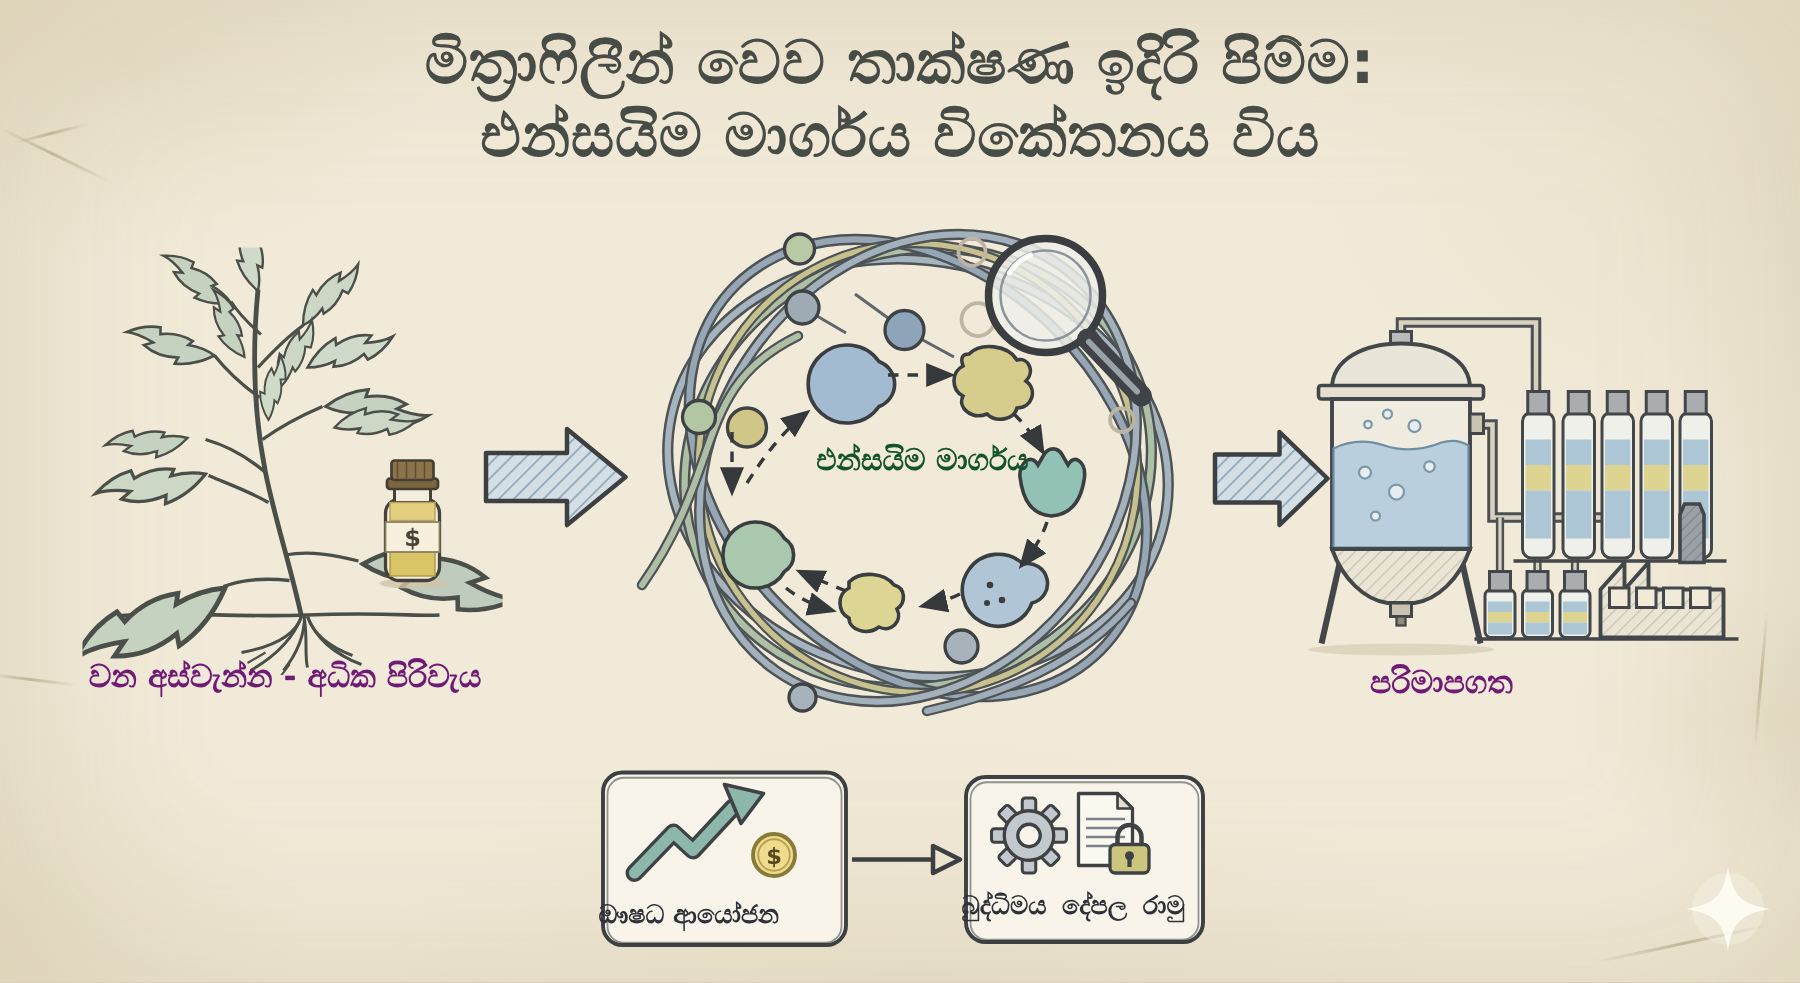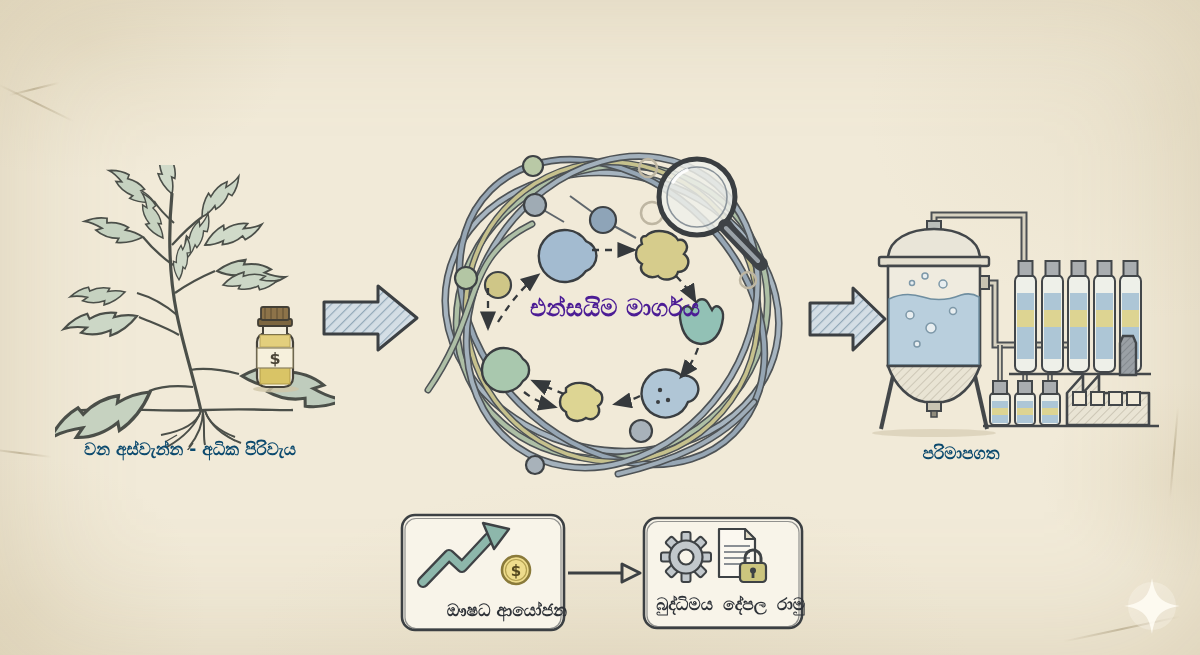--- a/index.html
+++ b/index.html
@@ -11,39 +11,43 @@
     background:
       radial-gradient(ellipse 300px 200px at 85px 40px, rgba(196,180,140,.20), transparent 70%),
       radial-gradient(ellipse 420px 300px at 1160px 110px, rgba(200,186,150,.16), transparent 70%),
       radial-gradient(ellipse 520px 260px at 610px 660px, rgba(205,190,155,.13), transparent 70%),
       radial-gradient(ellipse 260px 220px at 25px 610px, rgba(196,180,140,.16), transparent 70%),
       radial-gradient(ellipse 200px 140px at 1180px 480px, rgba(196,180,140,.15), transparent 70%);}
   .crease{position:absolute;height:2px;pointer-events:none;
     background:linear-gradient(90deg,transparent,rgba(150,134,98,.45),transparent);}
   .title{position:absolute;top:18px;left:0;right:0;text-align:center;color:#484c46;
          font-size:40px;line-height:1.23;font-weight:600;letter-spacing:.5px;}
-  .lbl{position:absolute;text-align:center;font-size:17px;font-weight:600;color:#0c4a6e;line-height:1.3;}
-  .lbl-center{font-size:24px;color:#4c1d95;}
+  .lbl{position:absolute;text-align:center;font-size:21px;font-weight:600;color:#701a75;line-height:1.3;}
+  .lbl-center{font-size:20px;color:#14532d;}
   .mini-box{position:absolute;}
-  .mini-box .boxtext{position:absolute;left:0;right:0;text-align:right;
+  .mini-box .boxtext{position:absolute;left:0;right:0;text-align:left;
                      font-size:17px;font-weight:600;color:#2e3238;line-height:1.3;}
   .line{display:block;}
 </style>
 </head>
 <body>
 
 <div class="canvas">
 
   <div class="texture"></div>
   <div class="crease" style="left:-6px;top:102px;width:84px;transform:rotate(26deg);"></div>
   <div class="crease" style="left:8px;top:88px;width:52px;transform:rotate(-14deg);"></div>
   <div class="crease" style="left:1128px;top:452px;width:92px;transform:rotate(95deg);"></div>
   <div class="crease" style="left:1062px;top:628px;width:120px;transform:rotate(-12deg);"></div>
   <div class="crease" style="left:-12px;top:452px;width:64px;transform:rotate(7deg);"></div>
 
+  <div class="title">
+    <span class="line">මිත්‍රාෆිලීන් වෙව තාක්ෂණ ඉදිරි පිම්ම:</span>
+    <span class="line">එන්සයිම මාර්ගය විකේතනය විය</span>
+  </div>
 
   <svg class="abs" style="left:55px;top:165px" width="280" height="285" viewBox="0 0 280 285">
     <defs>
       <path id="leaf" d="M0,0 Q-9,-10 -11,-22 L-7,-21 Q-10,-33 -5,-43 L-2,-38 Q1,-48 0,-55 Q7,-46 8,-36 L4,-35 Q8,-25 5,-15 L2,-17 Q3,-8 0,0 Z" stroke="#4b4f49" stroke-width="1.6"></path>
     </defs>
 
     <path d="M18,246 C60,242 100,247 150,245 C200,243 225,246 238,245" fill="none" stroke="#4b4f49" stroke-width="2.4"></path>
 
     <g fill="none" stroke="#4b4f49" stroke-width="2">
       <path d="M146,246 C142,258 128,266 106,270"></path>

